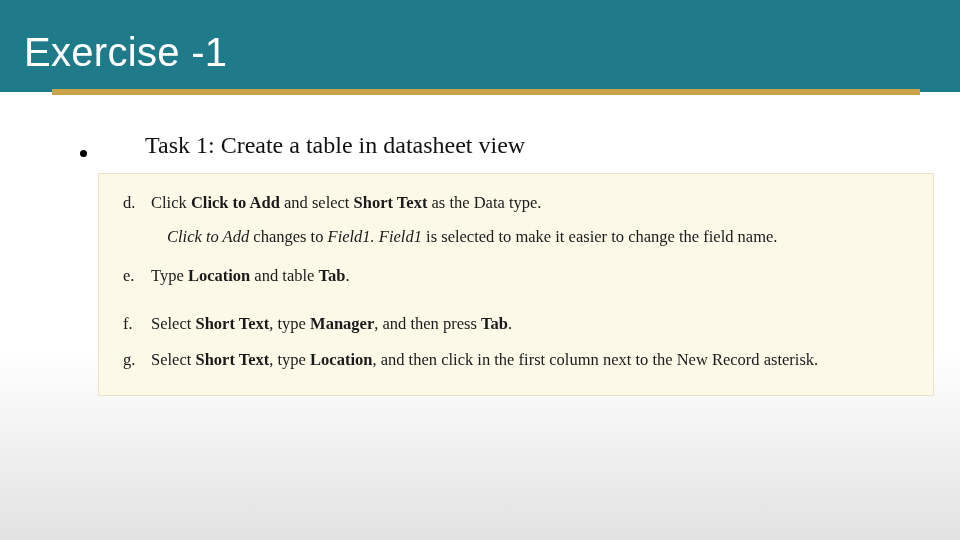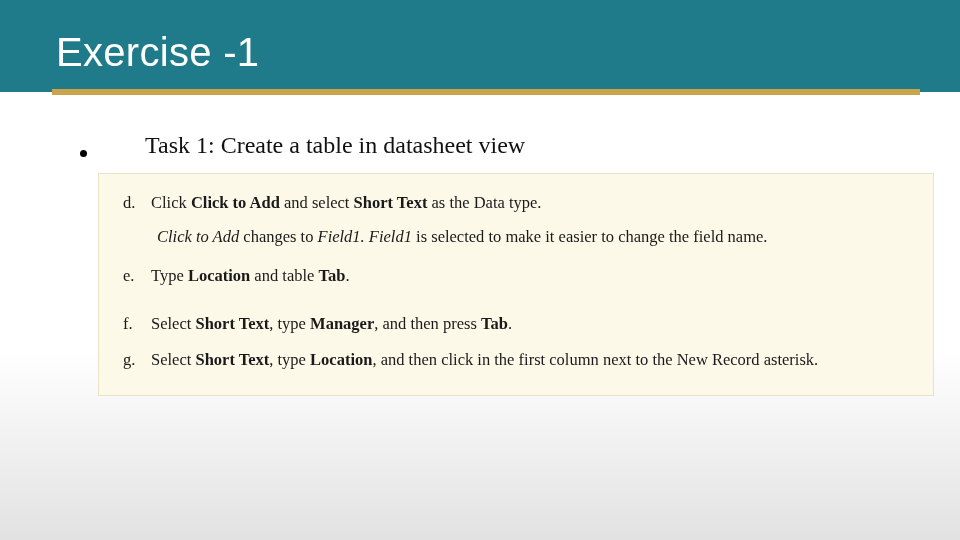--- a/index.html
+++ b/index.html
@@ -11,21 +11,21 @@
   .header-bar {
     background: #1f7b8a;
     padding: 30px 0 0 0;
     height: 92px;
   }
   .title {
     font-family: Arial, Helvetica, sans-serif;
     font-size: 40px;
     font-weight: 400;
     color: #ffffff;
-    margin-left: 56px;
+    margin-left: 24px;
     letter-spacing: 0.3px;
   }
   .accent-line {
     height: 6px;
     background: #c9a44b;
     margin: 0 40px 0 52px;
     position: relative;
     top: -3px;
   }
   .bullet-row {
@@ -63,21 +63,21 @@
     margin-bottom: 14px;
   }
   .step-letter {
     width: 28px;
     flex-shrink: 0;
     font-weight: 400;
   }
   .step-body { flex: 1; }
   .step-main { margin-bottom: 12px; }
   .step-sub {
-    margin-left: 6px;
+    margin-left: 16px;
     margin-bottom: 2px;
   }
   .b { font-weight: 700; }
   .i { font-style: italic; }
 </style>
 </head>
 <body>
 
 <div class="header-bar">
   <h1 class="title">Exercise -1</h1>

